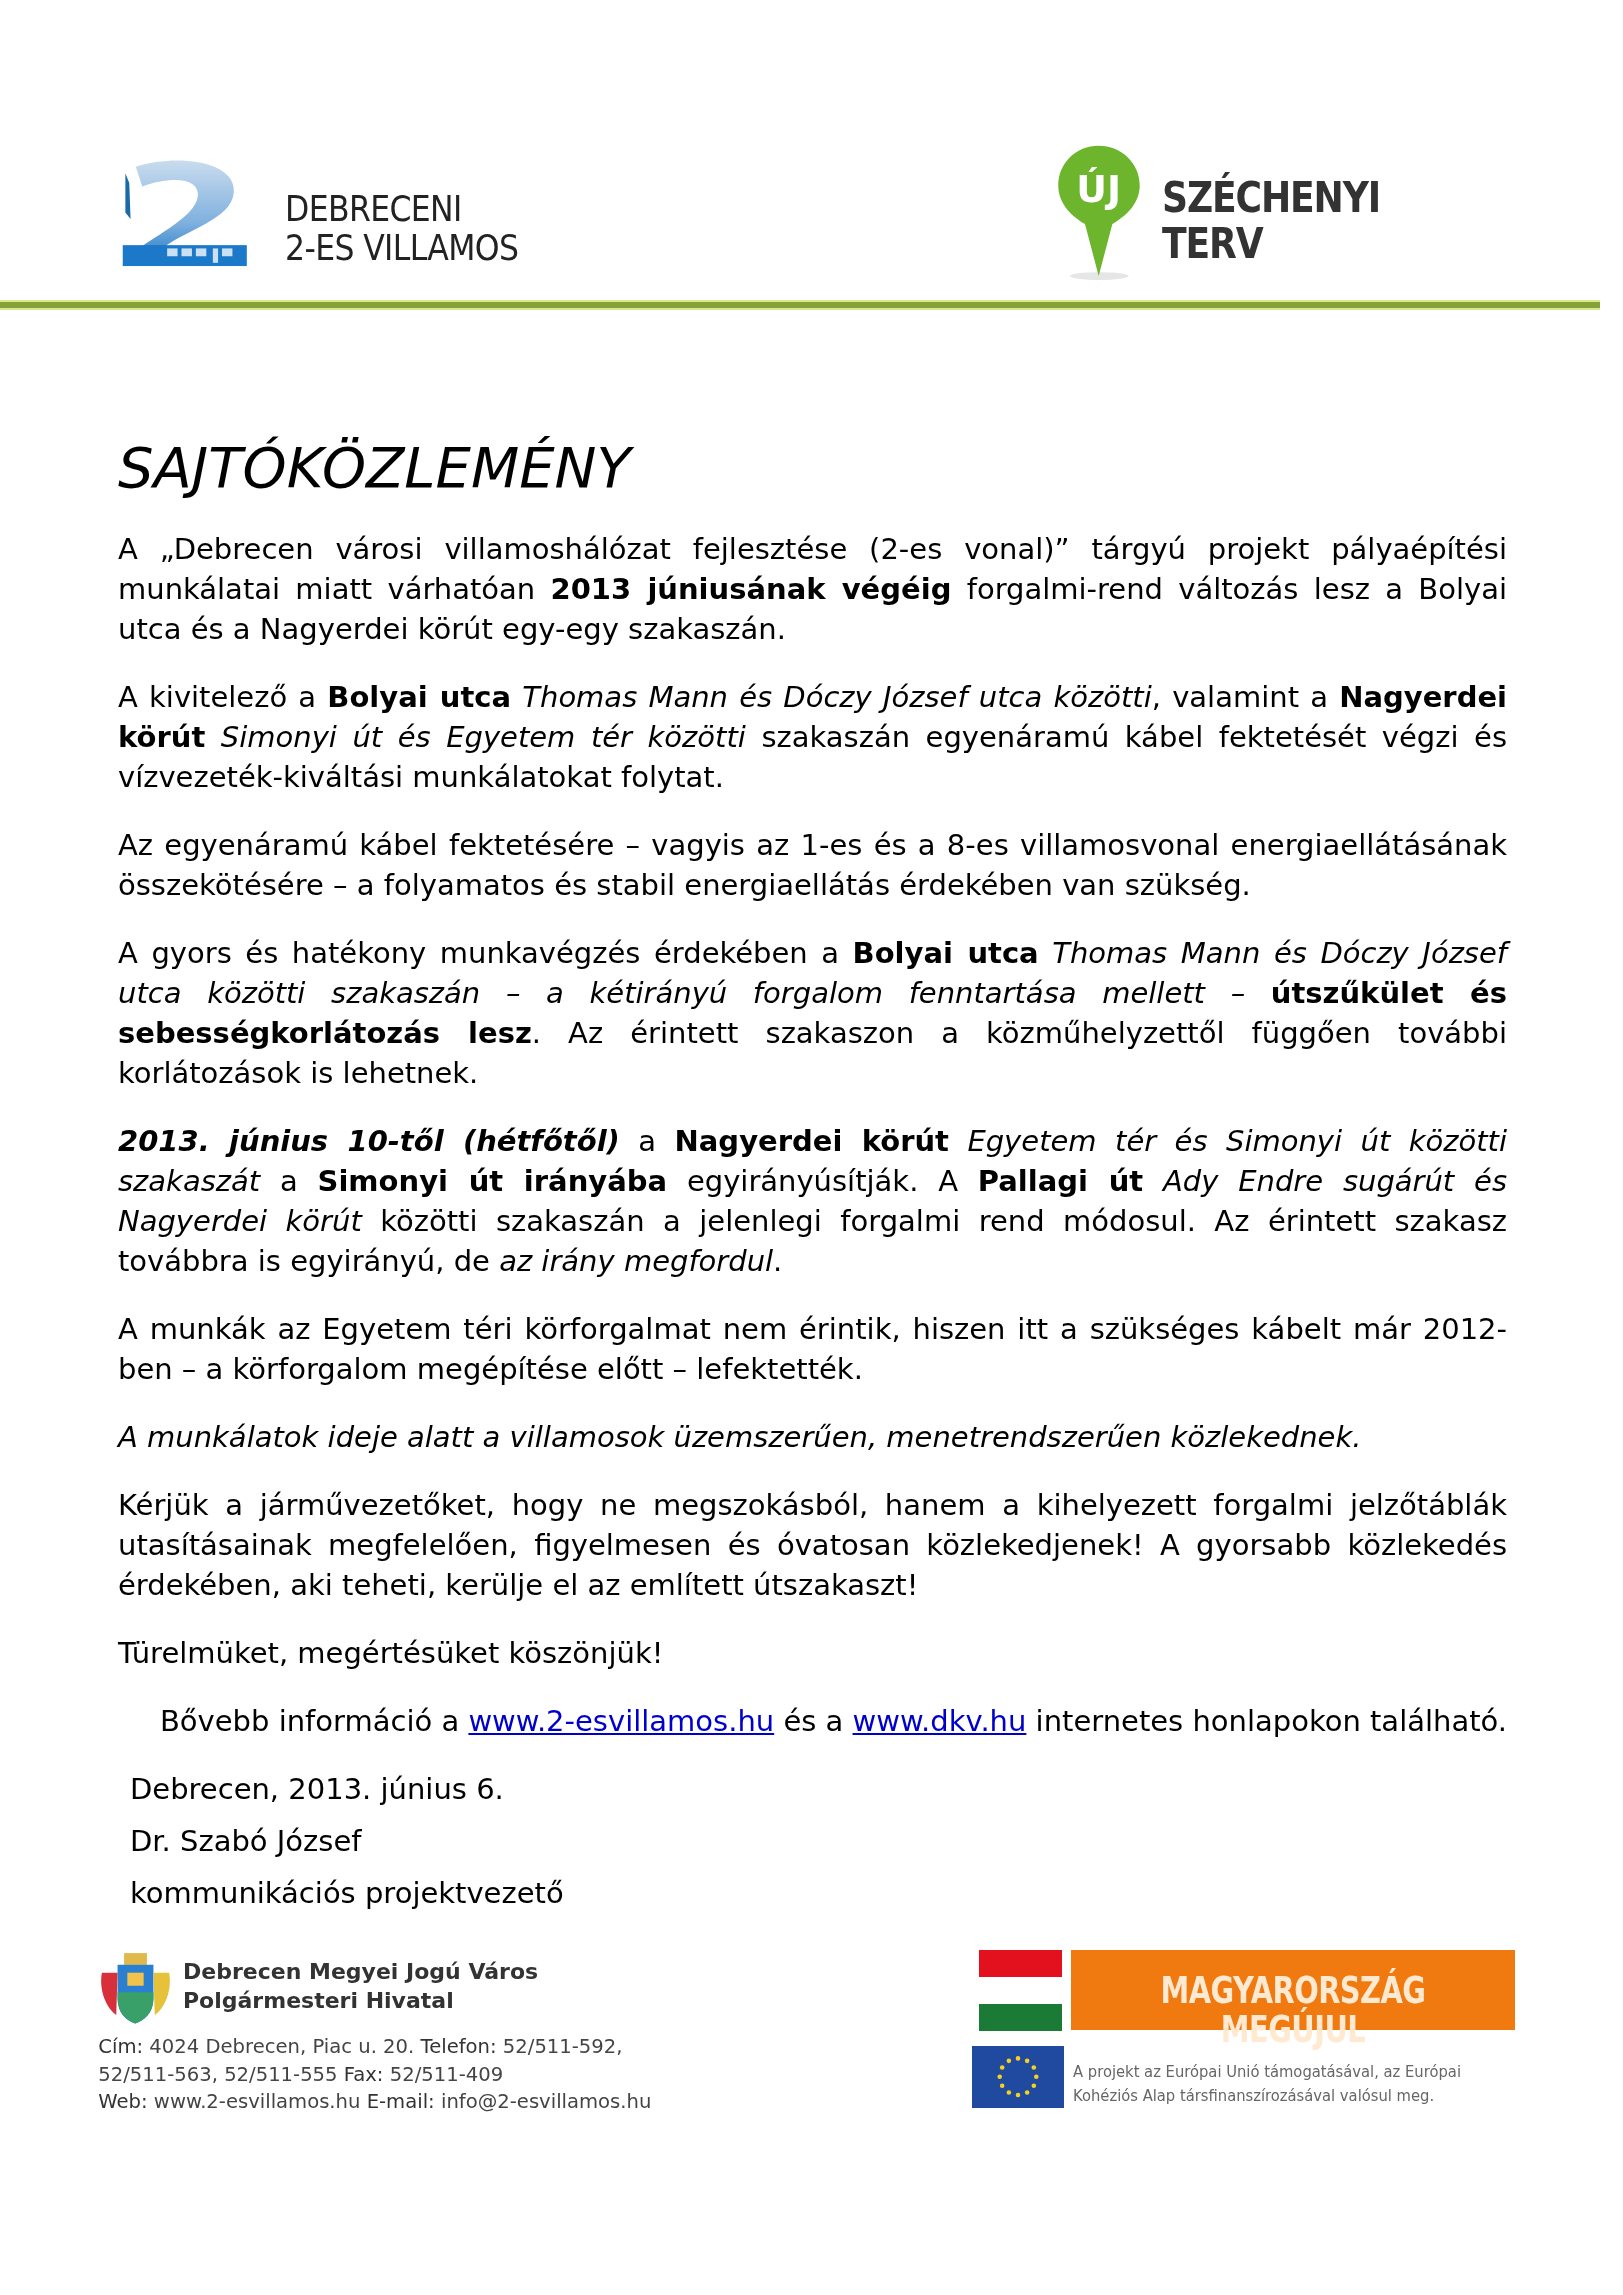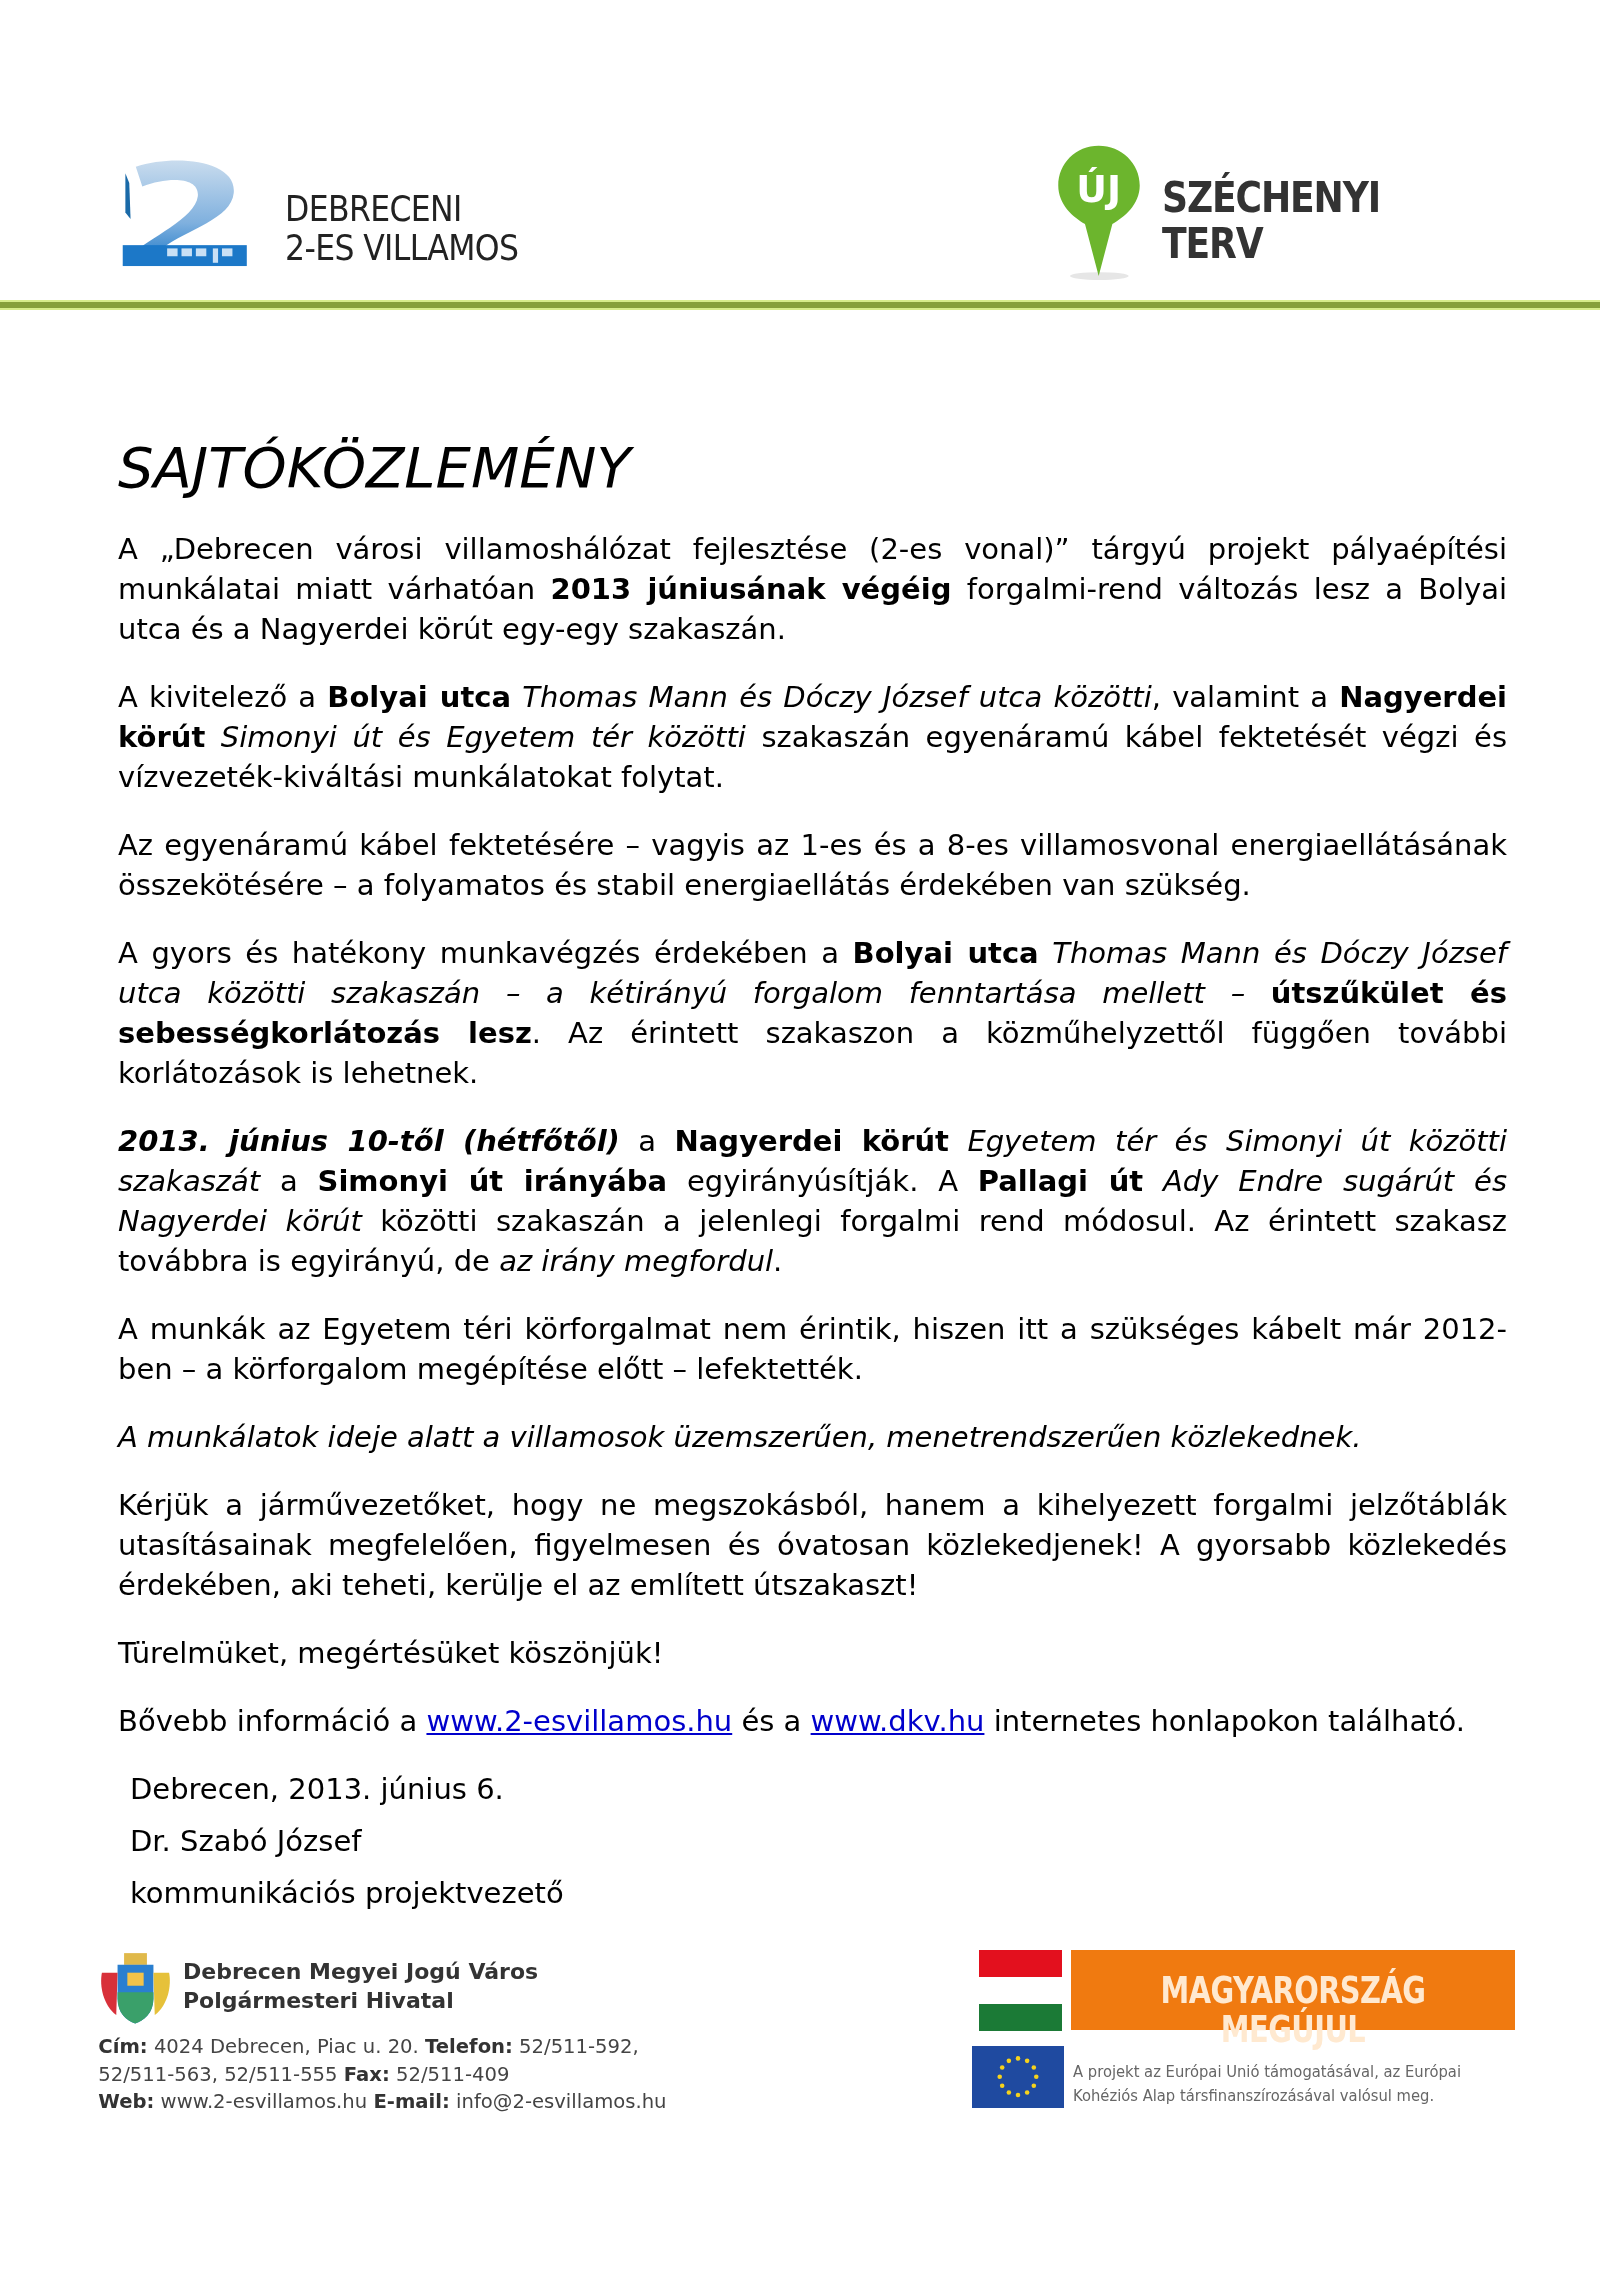--- a/index.html
+++ b/index.html
@@ -18,33 +18,33 @@
               font-size:42px; line-height:46px; color:#333; letter-spacing:-1.3px; transform:scaleX(0.86); transform-origin:left top; }
 
   .hdr-rule { position:absolute; left:0; top:302px; width:1600px; height:5.9px;
               background:#86a03a; box-shadow:0 -2px 0 #d6ec8a, 0 2px 0 #d6ec8a; }
 
   
   .content { position:absolute; left:118px; top:432px; width:1389px; }
   .doc-title { font-size:56px; line-height:72px; font-weight:normal; margin:0 0 25px 0; letter-spacing:0;font-style:italic; }
   .doc-subtitle { font-size:29px; line-height:40px; font-weight:bold; margin:0 0 28px 0; }
   p.para { font-size:29px; line-height:40px; margin:0 0 28px 0; text-align:justify; }
-  p.para.left { text-align:left; }
+  p.para.left { text-align:right; }
   .b { font-weight:bold; }
   .i { font-style:italic; }
   .bi { font-weight:bold; font-style:italic; }
   a.link { color:#0000cc; text-decoration:underline; }
   .sig { font-size:29px; line-height:40px; margin:12px; }
 
   
   .ft-left { position:absolute; left:95px; top:1953px; width:576px; height:196px; }
   .coat { position:absolute; left:3.3px; top:0; width:75px; height:72px; }
   .org-name { position:absolute; left:88px; top:3.9px; font-size:22px; line-height:29.4px; font-weight:bold; color:#333; }
   .contact { position:absolute; left:3.3px; top:80px; font-size:19.6px; line-height:27.5px; color:#444; white-space:nowrap; }
-  .contact .lbl { font-weight:bold; color:#333; }
+  .contact .lbl { font-weight:normal; color:#333; }
 
   .ft-right { position:absolute; left:972px; top:1947px; width:537px; height:196px; }
   .flag { position:absolute; left:6.5px; top:3.3px; width:83px; height:82px; }
   .flag div { height:27px; }
   .mm-box { position:absolute; left:99px; top:2.6px; width:444px; height:80px; background:#f07a10; }
   .mm-text { position:absolute; left:0; right:0; top:21px; text-align:center; color:#ffe9d0;
              font-size:37px; line-height:39px; font-weight:bold; letter-spacing:-0.7px; transform:scaleX(0.78); }
   .eu-flag { position:absolute; left:0; top:99px; width:92px; height:62px; background:#1f4aa0; }
   .eu-text { position:absolute; left:101px; top:113px; font-size:16.4px; line-height:23.6px; color:#666; white-space:nowrap; transform:scaleX(0.9); transform-origin:left top; }
 </style>

